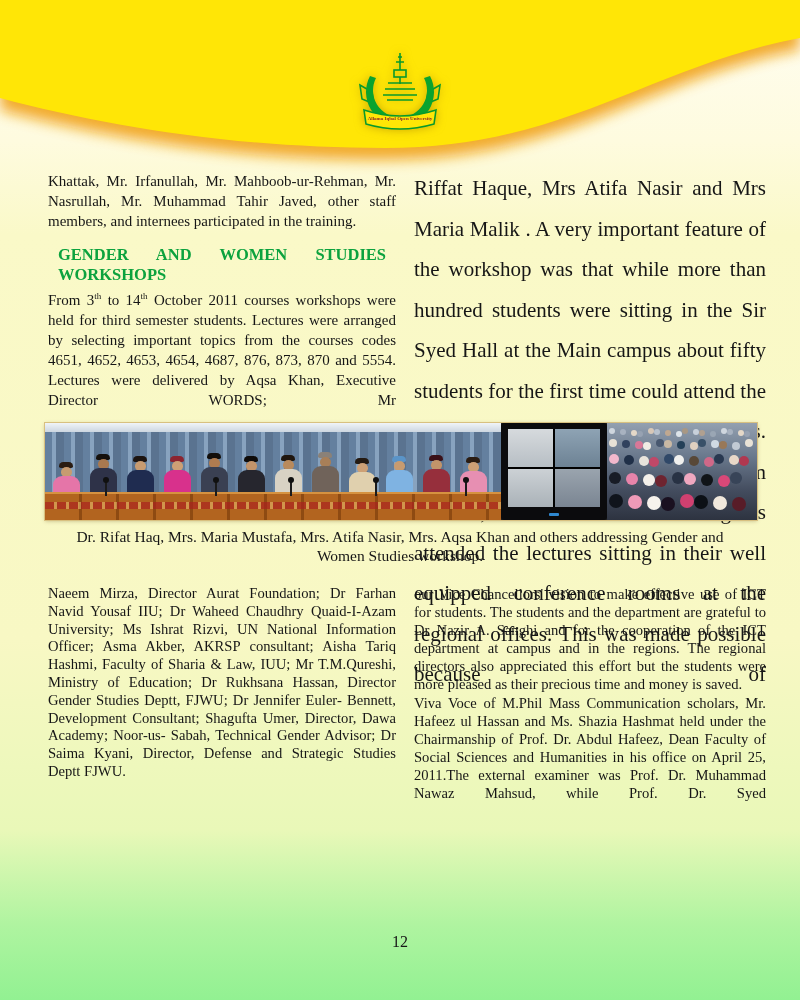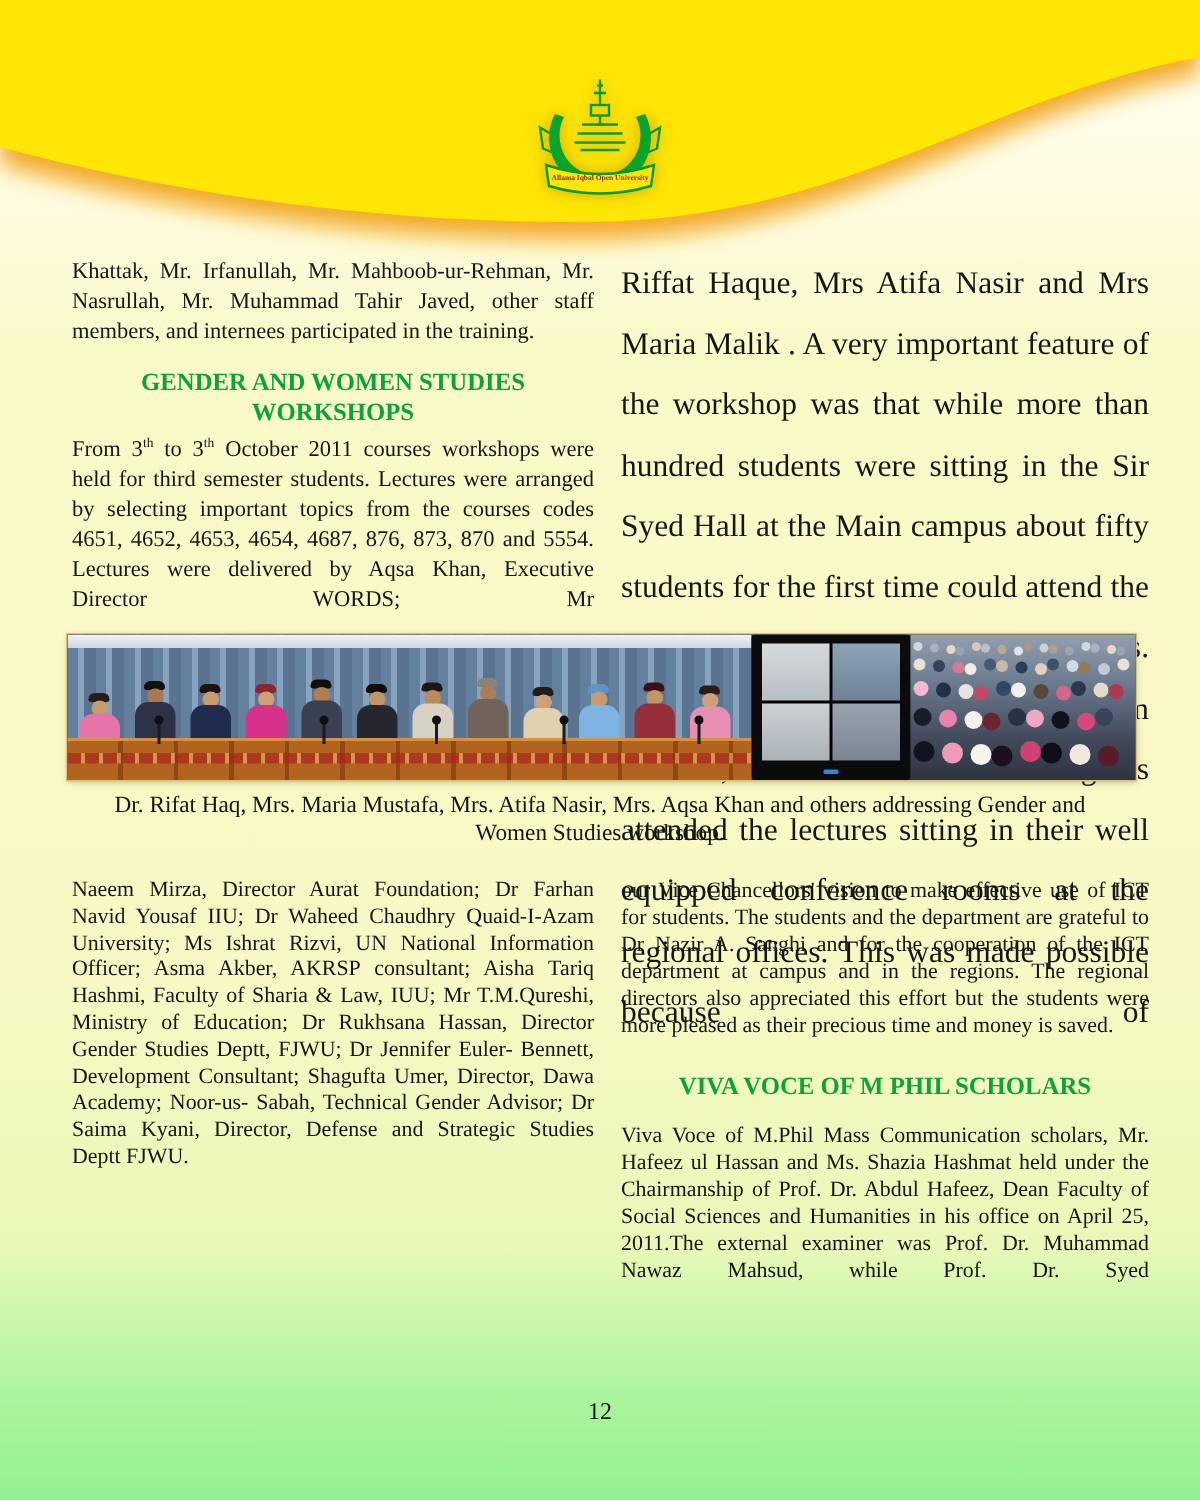--- a/index.html
+++ b/index.html
@@ -12,21 +12,21 @@
   .dome{position:absolute;left:0;top:0;width:800px;height:235px;display:block;}
   
   .logo{position:absolute;left:352px;top:50px;width:96px;height:95px;filter:drop-shadow(0 0 5px rgba(160,120,0,.55));}
   
   .col{position:absolute;width:348px;text-align:justify;}
   .col p{margin:0;}
   .col-tl{left:48px;top:172px;font-size:15px;line-height:1.33;}
   .col-tr{left:414px;top:168px;width:352px;font-size:21px;line-height:1.93;}
   .col-bl{left:48px;top:585px;font-size:14.6px;line-height:1.22;}
   .col-br{left:414px;top:585px;width:352px;font-size:14.6px;line-height:1.24;}
-  .green-head{color:#0ca23e;font-weight:bold;text-align:center;font-size:16.5px;line-height:1.22;margin:0;}
+  .green-head{color:#0ca23e;font-weight:bold;font-size:16.5px;line-height:1.22;margin:0;}
   .col-tl .green-head{margin:13px 0 6px;padding:0 10px;}
   .col-br .green-head{margin:20px 0 14px;}
   .stretch-last{text-align-last:justify;}
   .gap-top{margin-top:17px !important;}
   sup{font-size:9px;line-height:0;}
   
   .photo{
     position:absolute;left:45px;top:423px;width:712px;height:97px;display:flex;
     box-shadow:0 0 0 1px #d8c080,0 1px 4px rgba(90,60,10,.35);overflow:hidden;background:#222;
   }
@@ -84,21 +84,21 @@
       <path d="M76,42 L88,35 L86,49 L74,54 Z"></path>
     </g>
     <path d="M18,26 A34,34 0 1 0 78,26 L72,28 A27,27 0 1 1 24,28 Z" fill="#0aa32e"></path>
     <path d="M12,60 Q48,72 84,60 L82,74 Q48,84 14,74 Z" fill="#FFE606" stroke="#089a2b" stroke-width="1.6"></path>
     <text x="48" y="70" text-anchor="middle" font-size="5" fill="#8b2a2a" font-family="Liberation Serif, serif" font-weight="bold">Allama Iqbal Open University</text>
   </svg>
 
   <div class="col col-tl">
     <p>Khattak, Mr. Irfanullah, Mr. Mahboob-ur-Rehman, Mr. Nasrullah, Mr. Muhammad Tahir Javed, other staff members, and internees participated in the training.</p>
     <p class="green-head">GENDER AND WOMEN STUDIES WORKSHOPS</p>
-    <p class="stretch-last"><span>From 3</span><sup>th</sup><span> to 3</span><sup>th</sup><span> October 2011 courses workshops were held for third semester students. Lectures were arranged by selecting important topics from the courses codes 4651, 4652, 4653, 4654, 4687, 876, 873, 870 and 5554. Lectures were delivered by Aqsa Khan, Executive Director WORDS;  Mr</span></p>
+    <p class="stretch-last"><span>From 3</span><sup>th</sup><span> to 14</span><sup>th</sup><span> October 2011 courses workshops were held for third semester students. Lectures were arranged by selecting important topics from the courses codes 4651, 4652, 4653, 4654, 4687, 876, 873, 870 and 5554. Lectures were delivered by Aqsa Khan, Executive Director WORDS;  Mr</span></p>
   </div>
 
   <div class="col col-tr">
     <p class="stretch-last">Riffat Haque, Mrs Atifa Nasir and Mrs Maria Malik . A very important feature of the workshop was that while more than hundred students were sitting in the Sir Syed Hall at the Main campus about fifty students for the first time could attend the workshop in their regional campuses. Through tele-conferencing students from Karachi, D.G.Khan and Peshawer regions attended the lectures sitting in their well equipped conference rooms at the regional offices. This was made possible because of</p>
   </div>
 
   <div class="photo">
     <div class="seg speakers">
       <div class="podium"></div>
     <div class="fig" style="left: 6px;">
@@ -238,19 +238,18 @@
   </div>
 
   <div class="caption">Dr. Rifat Haq, Mrs. Maria Mustafa, Mrs. Atifa Nasir, Mrs. Aqsa Khan and others addressing Gender and Women Studies workshop.</div>
 
   <div class="col col-bl">
     <p>Naeem Mirza, Director Aurat Foundation; Dr Farhan Navid Yousaf  IIU; Dr Waheed Chaudhry Quaid-I-Azam University; Ms Ishrat Rizvi, UN National Information Officer; Asma Akber, AKRSP consultant; Aisha Tariq Hashmi, Faculty of Sharia &amp; Law, IUU; Mr T.M.Qureshi, Ministry of Education; Dr Rukhsana Hassan, Director Gender Studies Deptt, FJWU; Dr Jennifer Euler- Bennett, Development Consultant; Shagufta Umer, Director, Dawa Academy; Noor-us- Sabah, Technical Gender Advisor; Dr Saima Kyani, Director, Defense and Strategic Studies Deptt FJWU.</p>
   </div>
 
   <div class="col col-br">
     <p>our Vice Chancellors' vision to make effective use of ICT for students. The students and the department are grateful to Dr Nazir A. Sanghi and for the cooperation of the ICT department at campus and in the regions. The regional directors also appreciated this effort but the students were more pleased as their precious time and money is saved.</p>
-    <p class="green-head">VIVA VOCE OF M PHIL SCHOLARS</p>
     <p class="stretch-last">Viva Voce of M.Phil Mass Communication scholars, Mr. Hafeez ul Hassan and Ms. Shazia Hashmat held under the Chairmanship of Prof. Dr. Abdul Hafeez, Dean Faculty of Social Sciences and Humanities in his office on April 25, 2011.The external examiner was Prof. Dr. Muhammad Nawaz Mahsud, while Prof. Dr. Syed</p>
   </div>
 
   <div class="pagenum">12</div>
 
 </div>
 
 </body></html>

